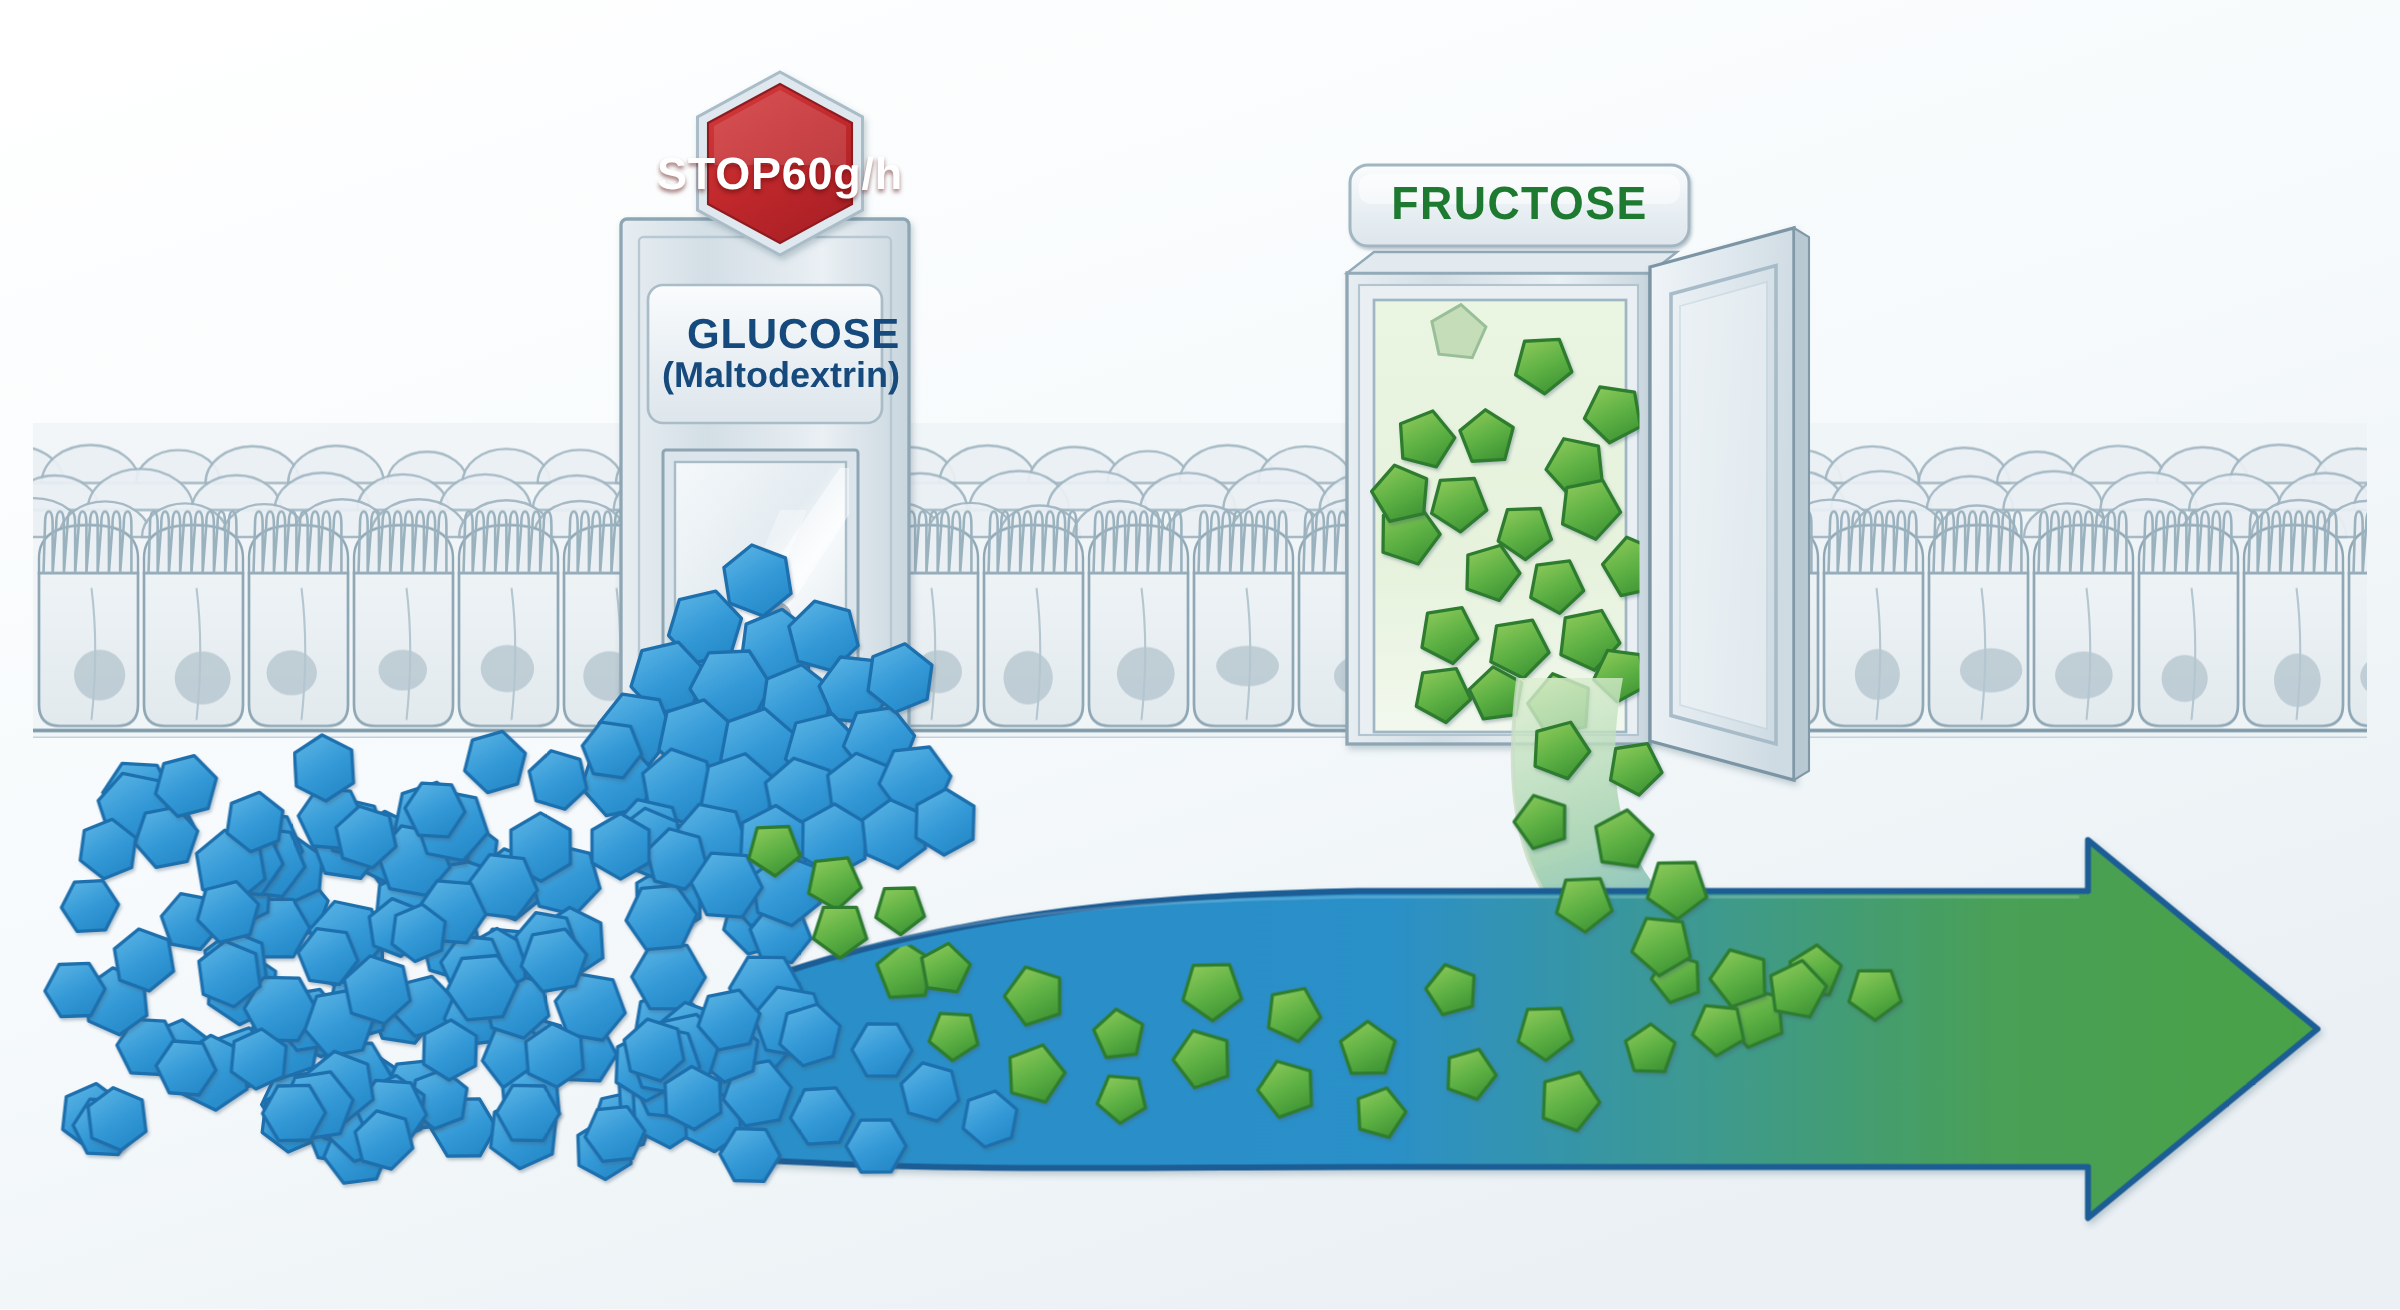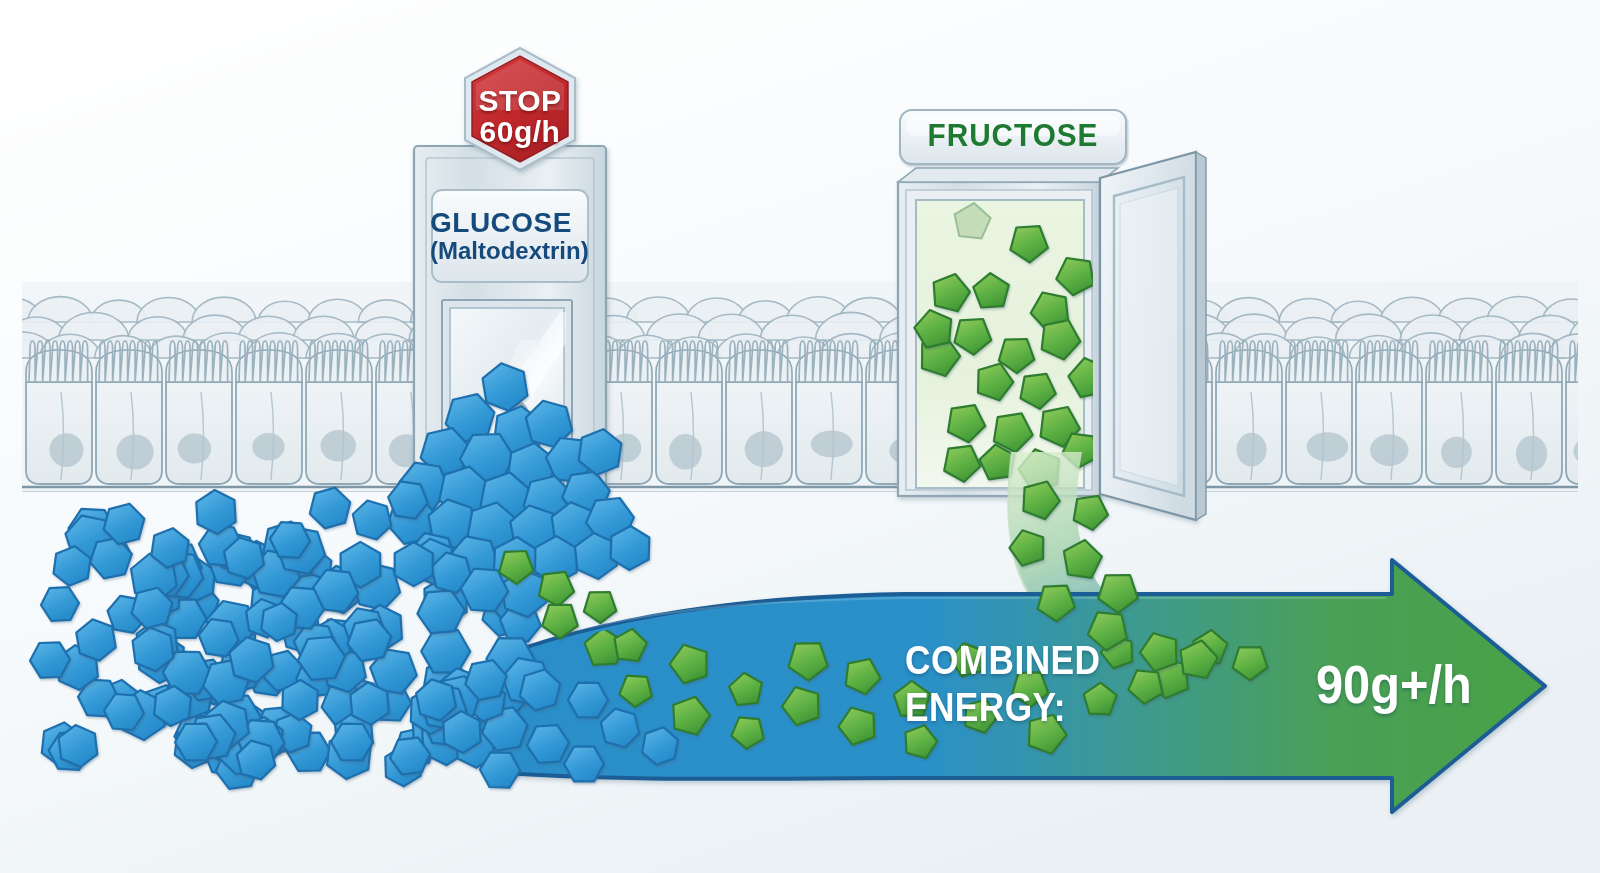--- a/index.html
+++ b/index.html
@@ -2,28 +2,28 @@
 <html><head>
 <meta charset="utf-8">
 <style>
   html,body{margin:0;padding:0;background:#ffffff;}
   body{font-family:"Liberation Sans",sans-serif;}
   #stage{position:relative;width:1600px;height:873px;overflow:hidden;
          background:linear-gradient(160deg,#ffffff 0%,#fbfdfe 40%,#eef3f6 75%,#ffffff 100%);}
   #stage svg{position:absolute;left:0;top:0;}
   .stoptxt{
     position:absolute;left:455px;top:62px;width:130px;height:110px;
-    display:flex;flex-direction:column;align-items:center;justify-content:center;
+    display:flex;flex-direction:row;align-items:center;justify-content:center;
     color:#ffffff;font-weight:bold;font-size:30px;line-height:1.02;
     letter-spacing:0.5px;text-shadow:0 2px 3px rgba(90,10,10,.55);
     font-family:"Liberation Sans",sans-serif;
   }
   .glucose-lbl{
     position:absolute;left:430px;top:200px;width:170px;height:72px;
-    display:flex;flex-direction:column;align-items:flex-start;justify-content:center;
+    display:flex;flex-direction:column;align-items:flex-end;justify-content:center;
     color:#164a7c;font-family:"Liberation Sans",sans-serif;
   }
   .glucose-lbl .g1{font-size:28px;font-weight:bold;letter-spacing:0.5px;line-height:1.05;}
   .glucose-lbl .g2{font-size:24px;font-weight:bold;letter-spacing:0px;line-height:1.15;}
   .fructose-lbl{
     position:absolute;left:905px;top:112px;width:216px;height:48px;
     display:flex;align-items:center;justify-content:center;
     color:#1e7a30;font-size:31px;font-weight:bold;letter-spacing:1px;
     font-family:"Liberation Sans",sans-serif;
     transform:scaleX(.96);
@@ -721,18 +721,14 @@
     <span>60g/h</span>
   </div>
 
   <div class="glucose-lbl">
     <span class="g1">GLUCOSE</span>
     <span class="g2">(Maltodextrin)</span>
   </div>
 
   <div class="fructose-lbl">FRUCTOSE</div>
 
-  <div class="arrow-text">
-    <span class="t1">COMBINED ENERGY:</span>
-    <span class="t2">90g+/h</span>
-  </div>
 
 </div>
 
 </body></html>

